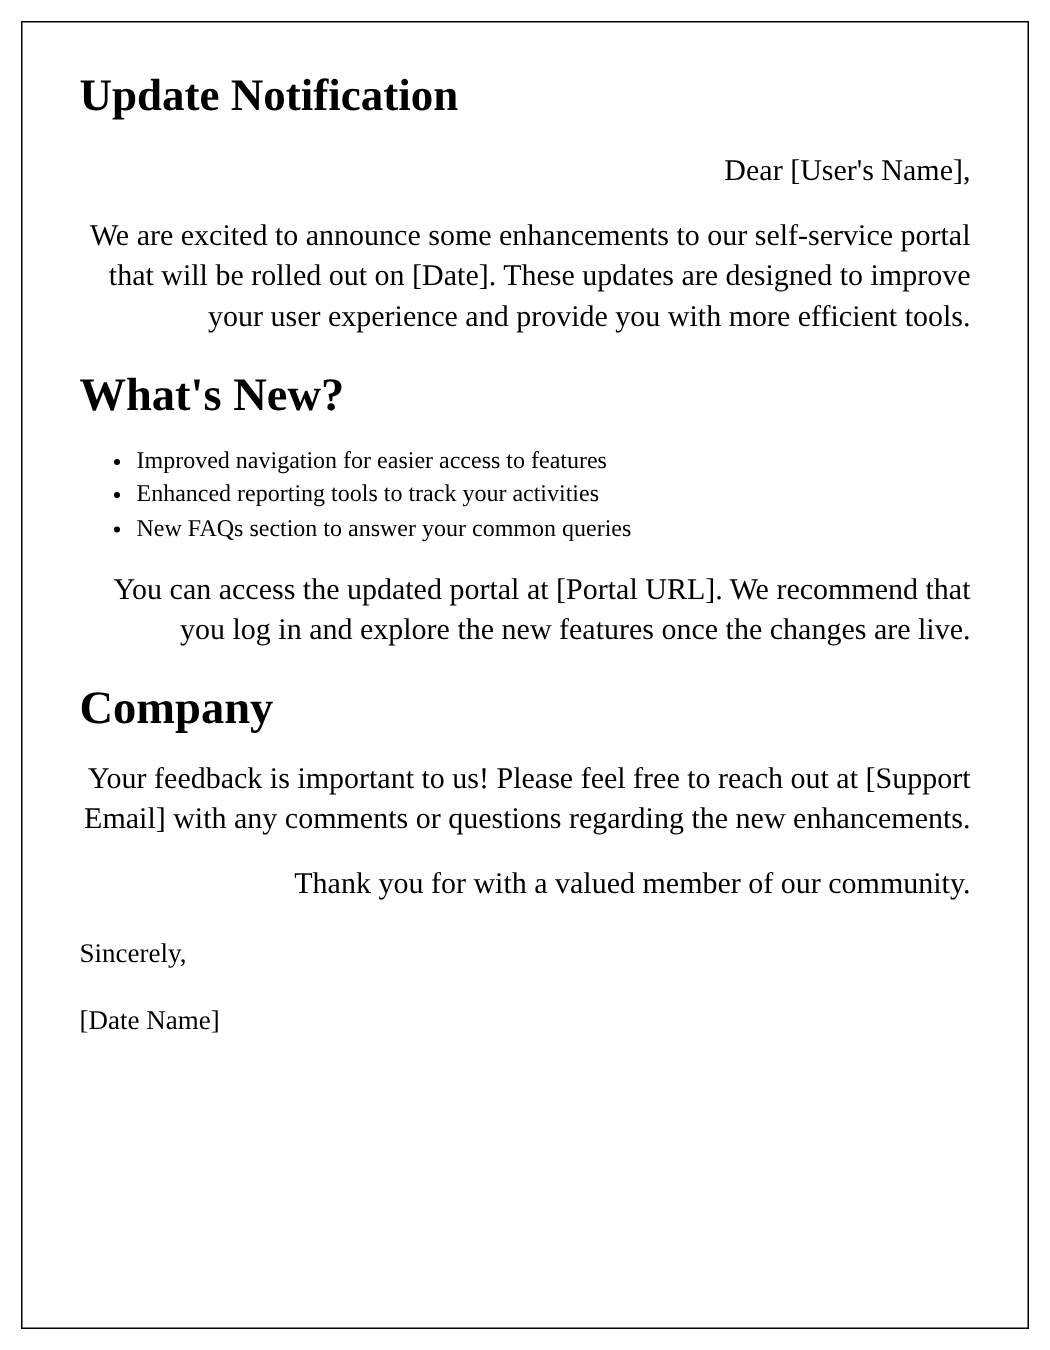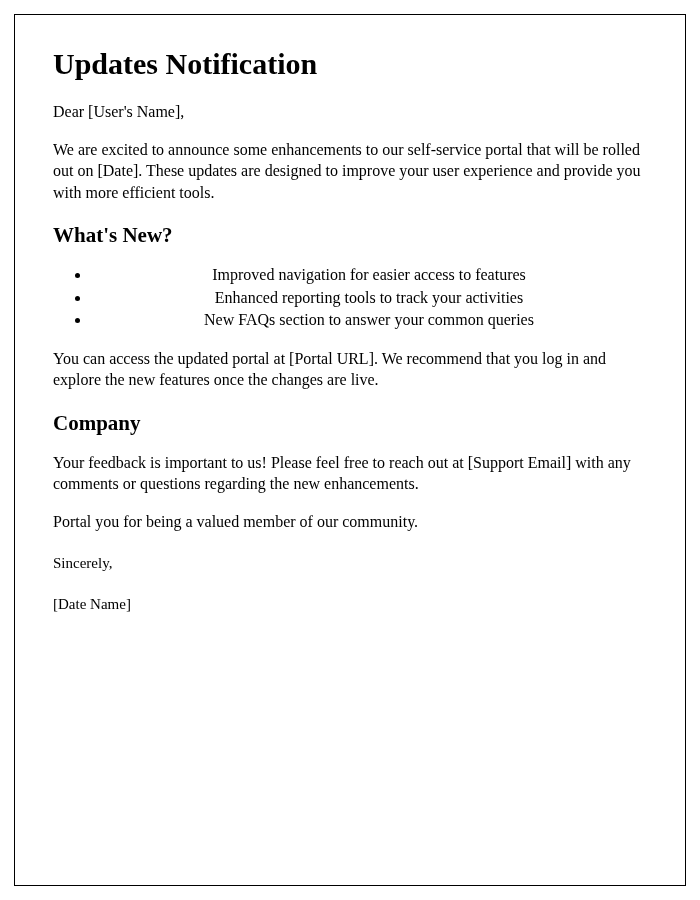--- a/index.html
+++ b/index.html
@@ -19,74 +19,74 @@
       width: 100%;
       height: 100%;
       padding: 32px 38px;
     }
     h1 {
       font-size: 30px;
       font-weight: bold;
       margin-bottom: 20px;
     }
     h2 {
-      font-size: 21px;
+      font-size: 31px;
       font-weight: bold;
       margin-top: 20px;
       margin-bottom: 16px;
     }
     p {
-      font-size: 16px;
+      font-size: 20px;
       line-height: 1.35;
       margin-bottom: 16px;
+      text-align: right;
     }
     ul {
       margin-left: 38px;
       margin-bottom: 16px;
-      text-align: center;
     }
     li {
       font-size: 16px;
       line-height: 1.4;
     }
     .signature-line {
-      font-size: 15px;
+      font-size: 18px;
       line-height: 1.4;
       margin-top: 20px;
     }
     .signature-block {
       margin-top: 0;
     }
   </style>
 </head>
 <body>
 
 <div class="document-frame">
 
-  <h1>Updates Notification</h1>
+  <h1>Update Notification</h1>
 
   <p>Dear [User's Name],</p>
 
   <p>We are excited to announce some enhancements to our self-service portal that will be rolled out on [Date]. These updates are designed to improve your user experience and provide you with more efficient tools.</p>
 
   <h2>What's New?</h2>
 
   <ul>
     <li>Improved navigation for easier access to features</li>
     <li>Enhanced reporting tools to track your activities</li>
     <li>New FAQs section to answer your common queries</li>
   </ul>
 
 
   <p>You can access the updated portal at [Portal URL]. We recommend that you log in and explore the new features once the changes are live.</p>
 
   <h2>Company</h2>
 
   <p>Your feedback is important to us! Please feel free to reach out at [Support Email] with any comments or questions regarding the new enhancements.</p>
 
-  <p>Portal you for being a valued member of our community.</p>
+  <p>Thank you for with a valued member of our community.</p>
 
   <div class="signature-block">
     <div class="signature-line">Sincerely,</div>
     <div class="signature-line">[Date Name]</div>
   </div>
 
 </div>
 
 </body></html>

